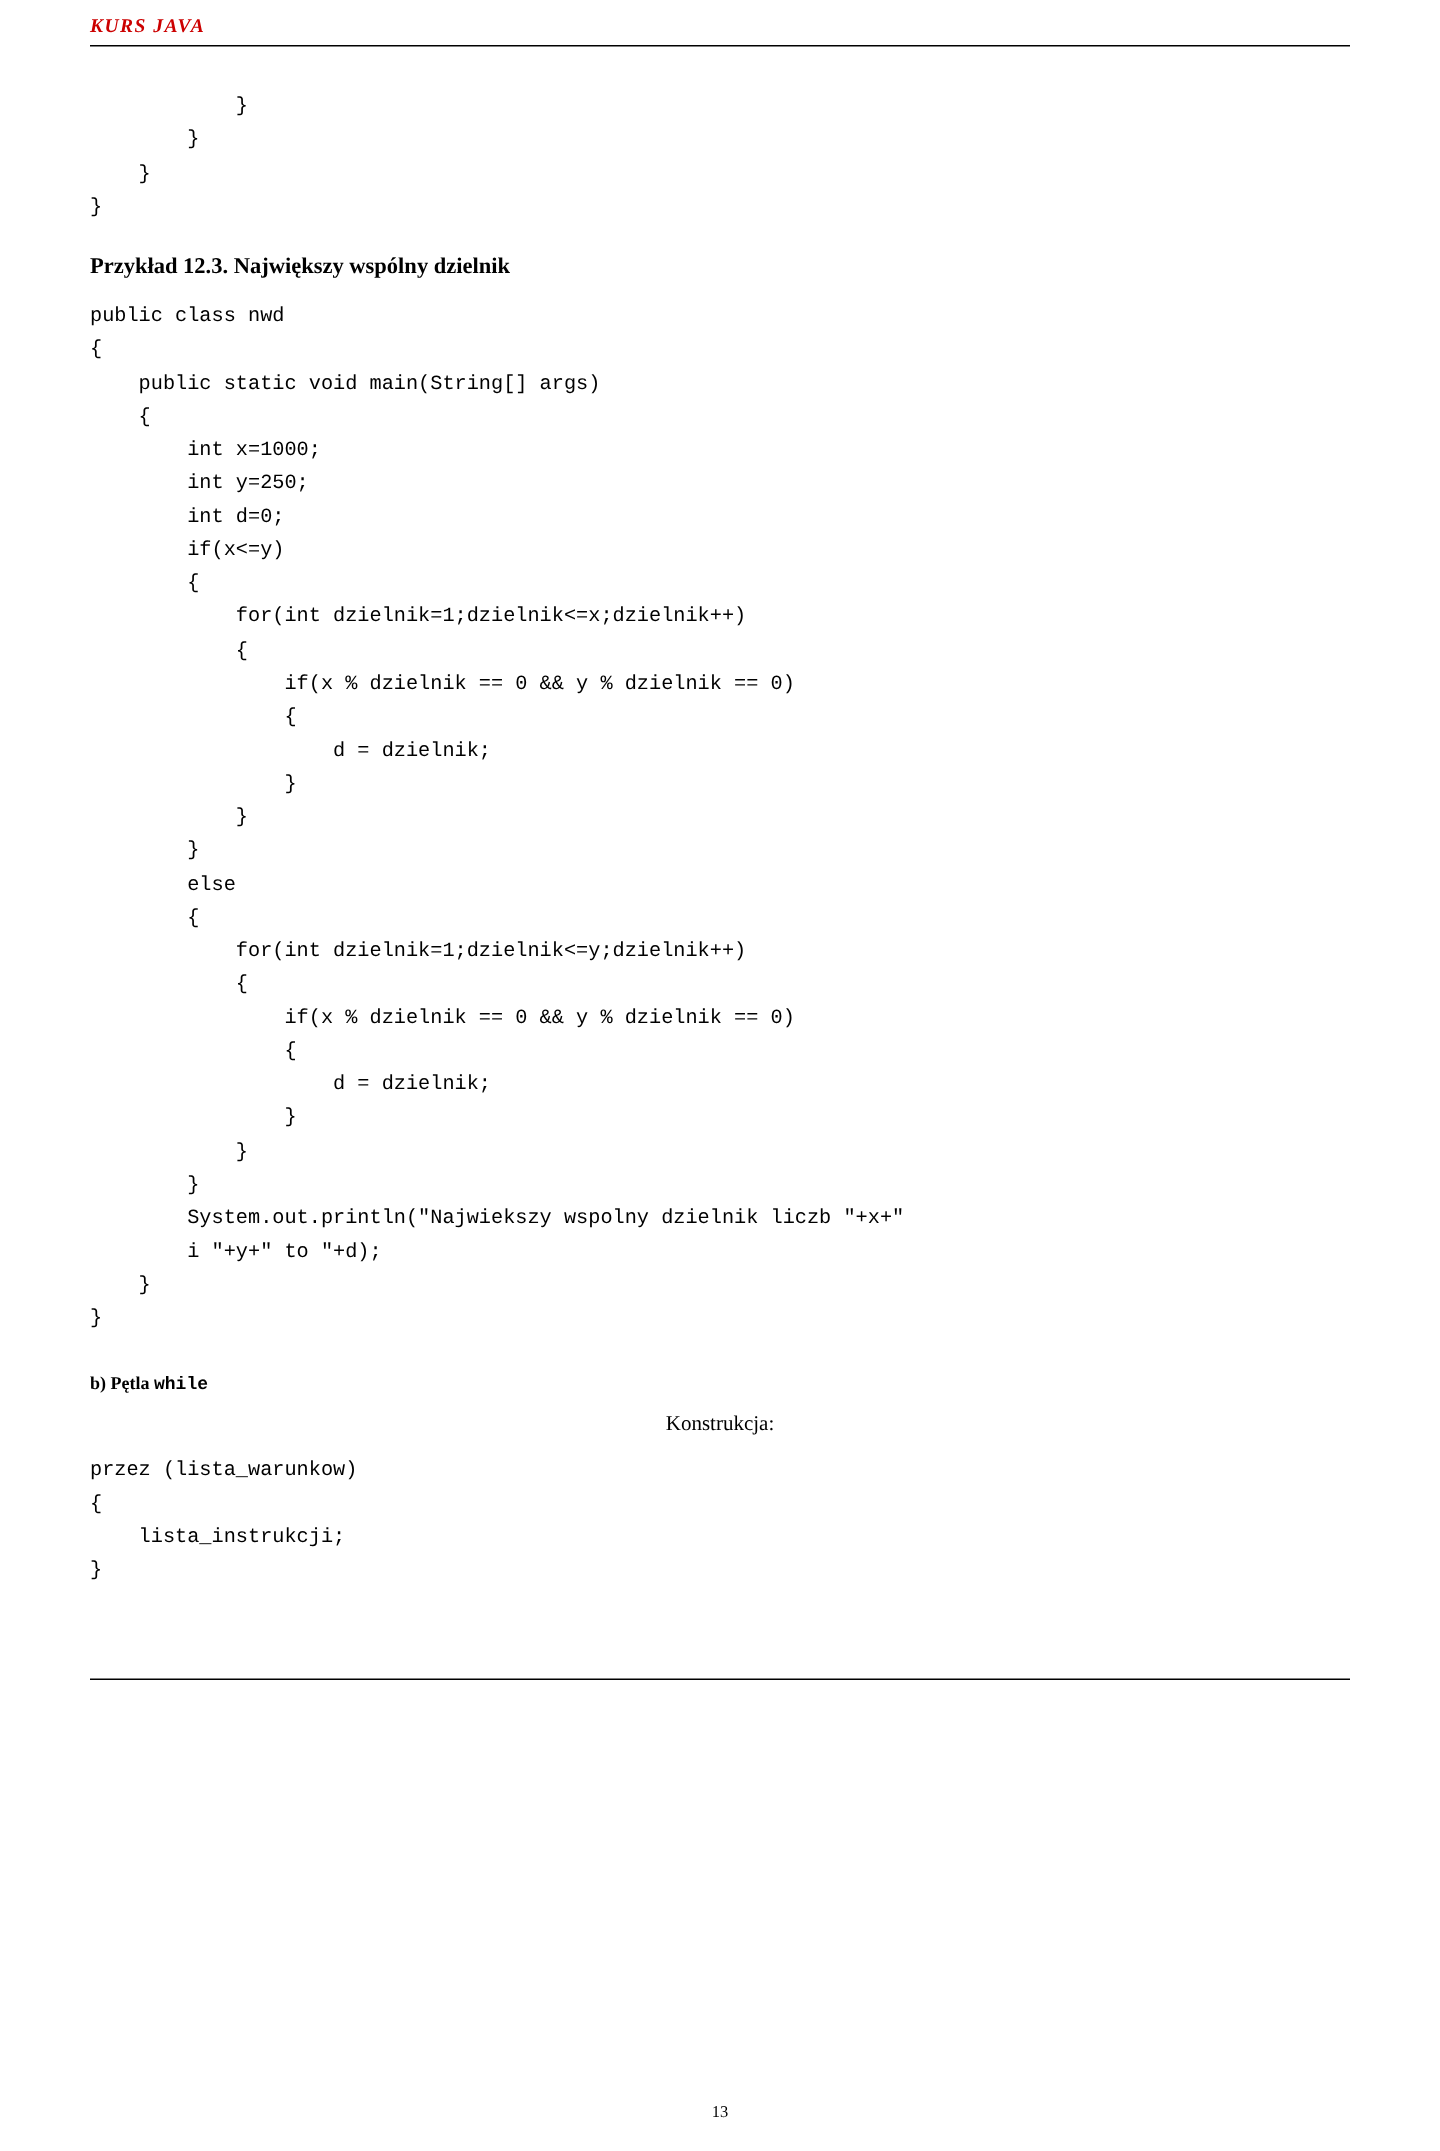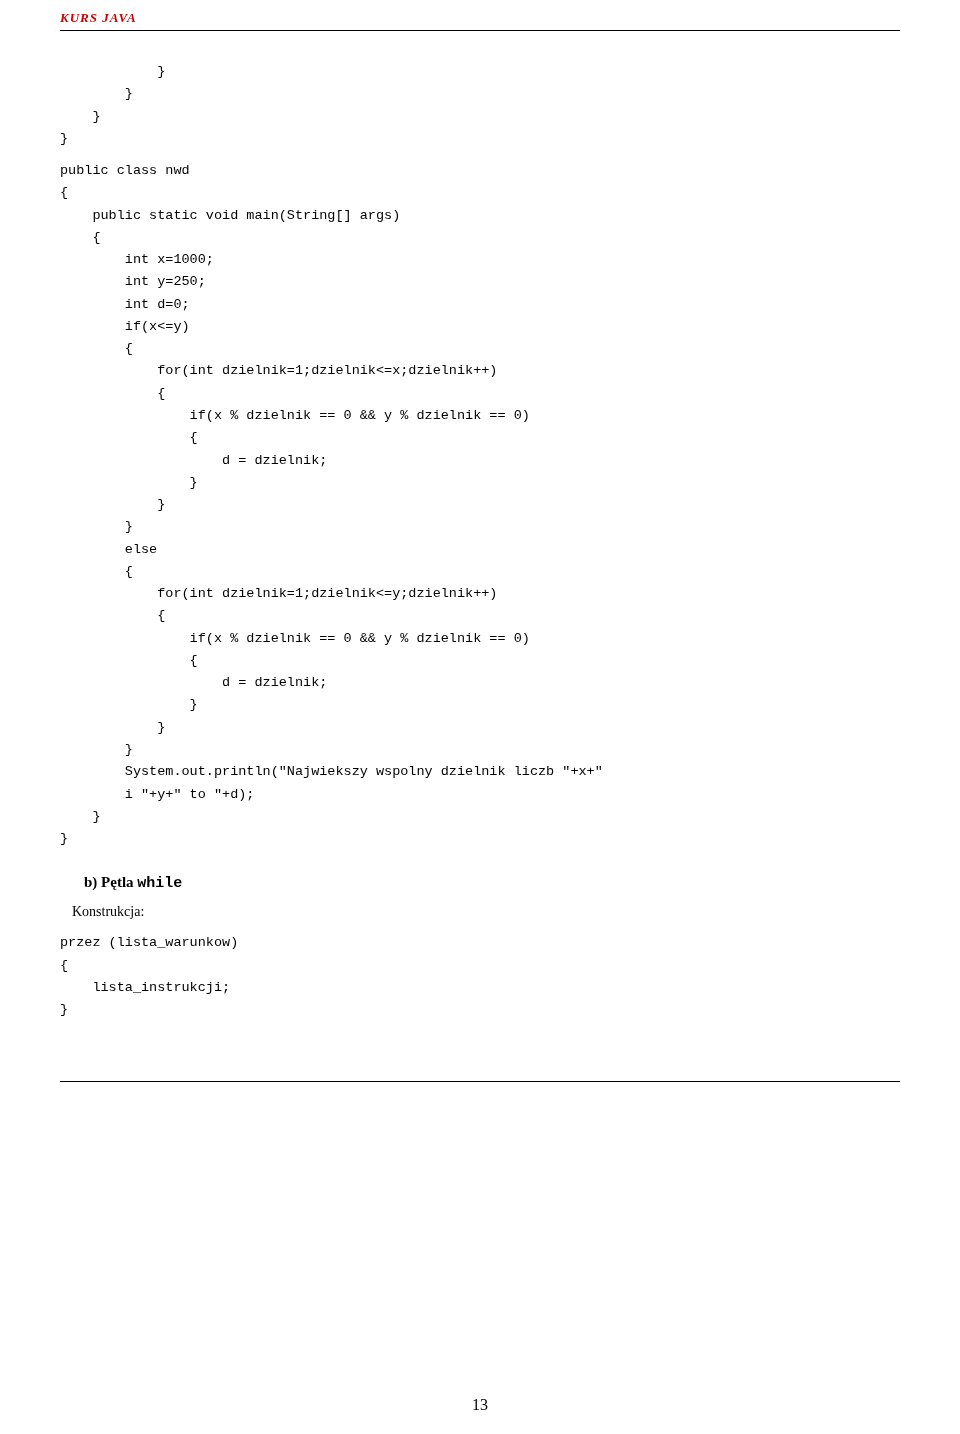--- a/index.html
+++ b/index.html
@@ -56,44 +56,44 @@
       font-family: 'Courier New', Courier, monospace;
       font-size: 13.5px;
       line-height: 1.65;
       white-space: pre;
       margin: 10px 0;
     }
 
     .text-normal {
       font-family: Georgia, serif;
       font-size: 14px;
-      margin: 12px 12px;
+      margin: 12px 1px;
+      text-align: center;
     }
 
     .inline-code {
       font-family: 'Courier New', Courier, monospace;
       font-weight: bold;
     }
 
     .section-b-title {
       font-family: Georgia, serif;
-      font-size: 15px;
+      font-size: 12px;
       font-weight: bold;
       margin-top: 24px;
       margin-bottom: 10px;
-      margin-left: 24px;
     }
 
     .page-number {
       position: absolute;
       bottom: 20px;
       left: 50%;
       transform: translateX(-50%);
       font-family: Georgia, serif;
-      font-size: 16px;
+      font-size: 11px;
       color: #000000;
     }
 
     .footer-line {
       border-top: 1px solid #000;
       margin-top: 30px;
     }
   </style>
 </head>
 <body>
@@ -104,20 +104,21 @@
     <span class="header-title">Kurs Java</span>
   </div>
 
   <div class="content">
 
     <div class="code-block">            }
         }
     }
 }</div>
 
+    <div class="section-title">Przykład 12.3. Największy wspólny dzielnik</div>
 
     <div class="code-block">public class nwd
 {
     public static void main(String[] args)
     {
         int x=1000;
         int y=250;
         int d=0;
         if(x&lt;=y)
         {

